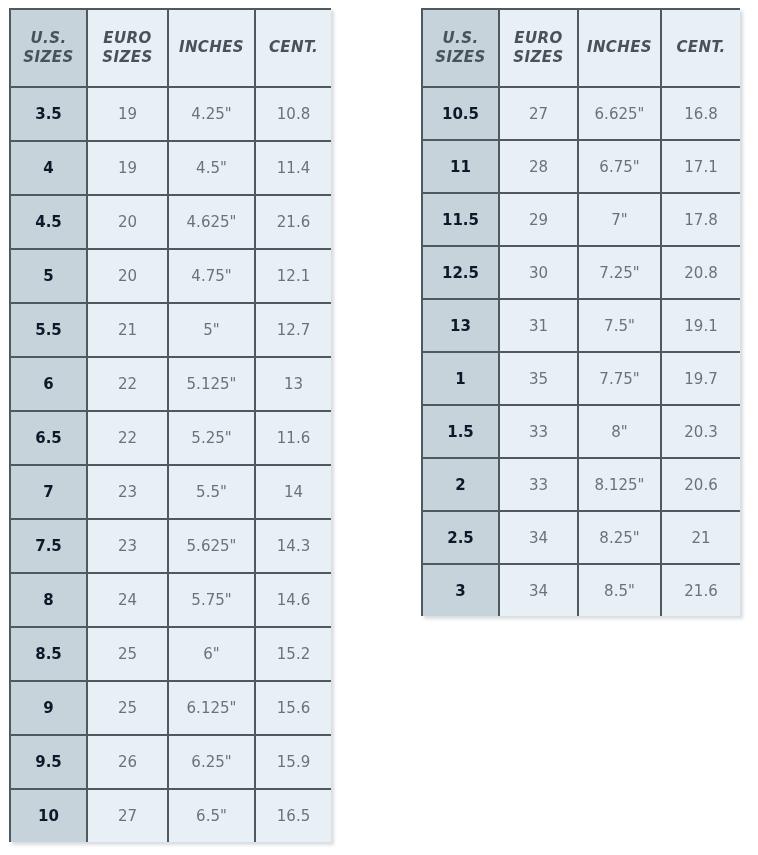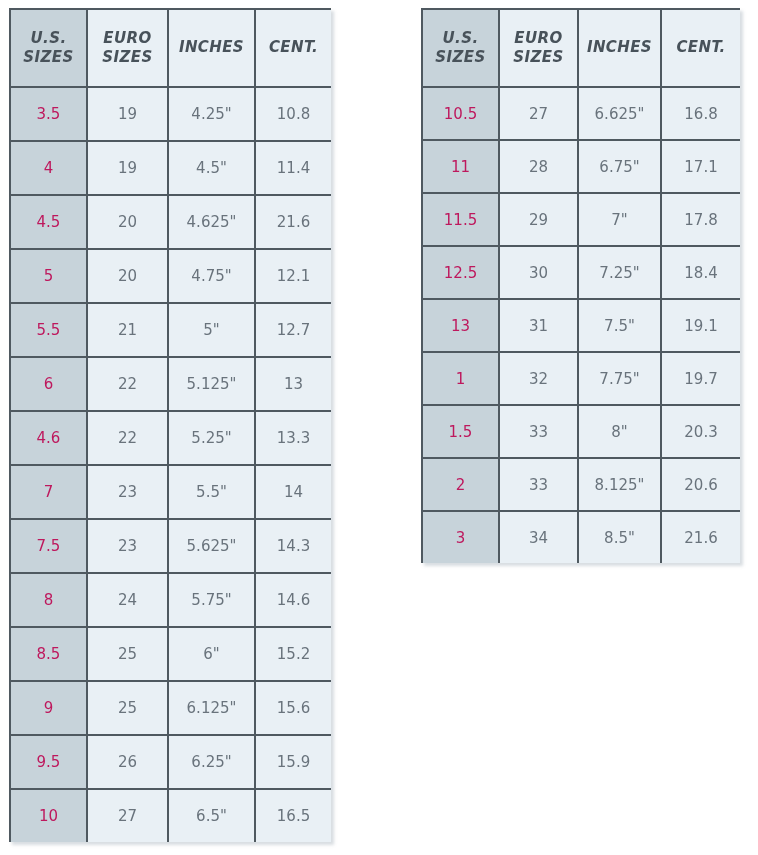--- a/index.html
+++ b/index.html
@@ -60,22 +60,22 @@
   }
 
   .size-table.left  td { height: 52px; }
   .size-table.right td { height: 51px; }
 
   .size-table td {
     font-size: 15px;
     color: #69737c;
   }
   .size-table td:first-child {
-    font-weight: 400;
-    color: #be185d;
+    font-weight: 700;
+    color: #0f172a;
   }
 </style>
 </head>
 <body>
 
 <div>
   <table class="size-table left">
       <colgroup>
         <col>
         <col>
@@ -121,24 +121,24 @@
           <td>5"</td>
           <td>12.7</td>
         </tr>
         <tr>
           <td>6</td>
           <td>22</td>
           <td>5.125"</td>
           <td>13</td>
         </tr>
         <tr>
-          <td>4.6</td>
+          <td>6.5</td>
           <td>22</td>
           <td>5.25"</td>
-          <td>13.3</td>
+          <td>11.6</td>
         </tr>
         <tr>
           <td>7</td>
           <td>23</td>
           <td>5.5"</td>
           <td>14</td>
         </tr>
         <tr>
           <td>7.5</td>
           <td>23</td>
@@ -208,47 +208,53 @@
         <tr>
           <td>11.5</td>
           <td>29</td>
           <td>7"</td>
           <td>17.8</td>
         </tr>
         <tr>
           <td>12.5</td>
           <td>30</td>
           <td>7.25"</td>
-          <td>18.4</td>
+          <td>20.8</td>
         </tr>
         <tr>
           <td>13</td>
           <td>31</td>
           <td>7.5"</td>
           <td>19.1</td>
         </tr>
         <tr>
           <td>1</td>
-          <td>32</td>
+          <td>35</td>
           <td>7.75"</td>
           <td>19.7</td>
         </tr>
         <tr>
           <td>1.5</td>
           <td>33</td>
           <td>8"</td>
           <td>20.3</td>
         </tr>
         <tr>
           <td>2</td>
           <td>33</td>
           <td>8.125"</td>
           <td>20.6</td>
         </tr>
         <tr>
+          <td>2.5</td>
+          <td>34</td>
+          <td>8.25"</td>
+          <td>21</td>
+        </tr>
+        <tr>
           <td>3</td>
           <td>34</td>
           <td>8.5"</td>
           <td>21.6</td>
         </tr>
       </tbody>
     </table>
 </div>
 
 </body></html>

